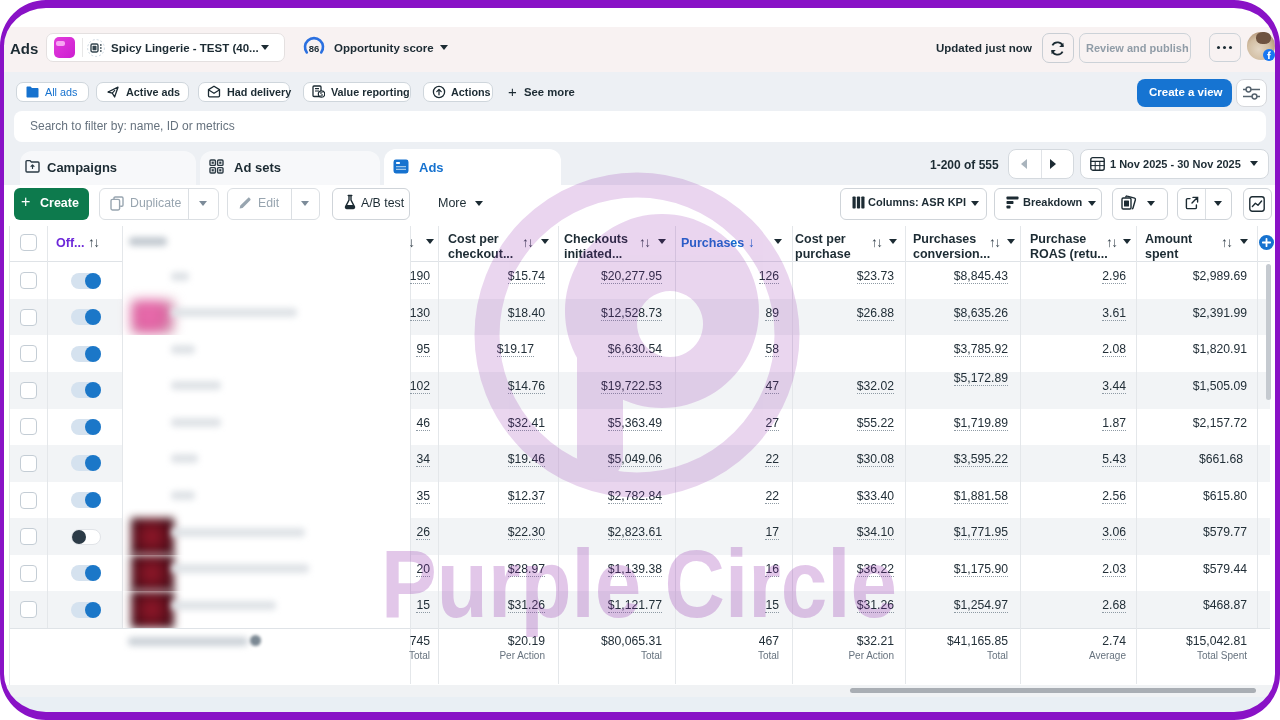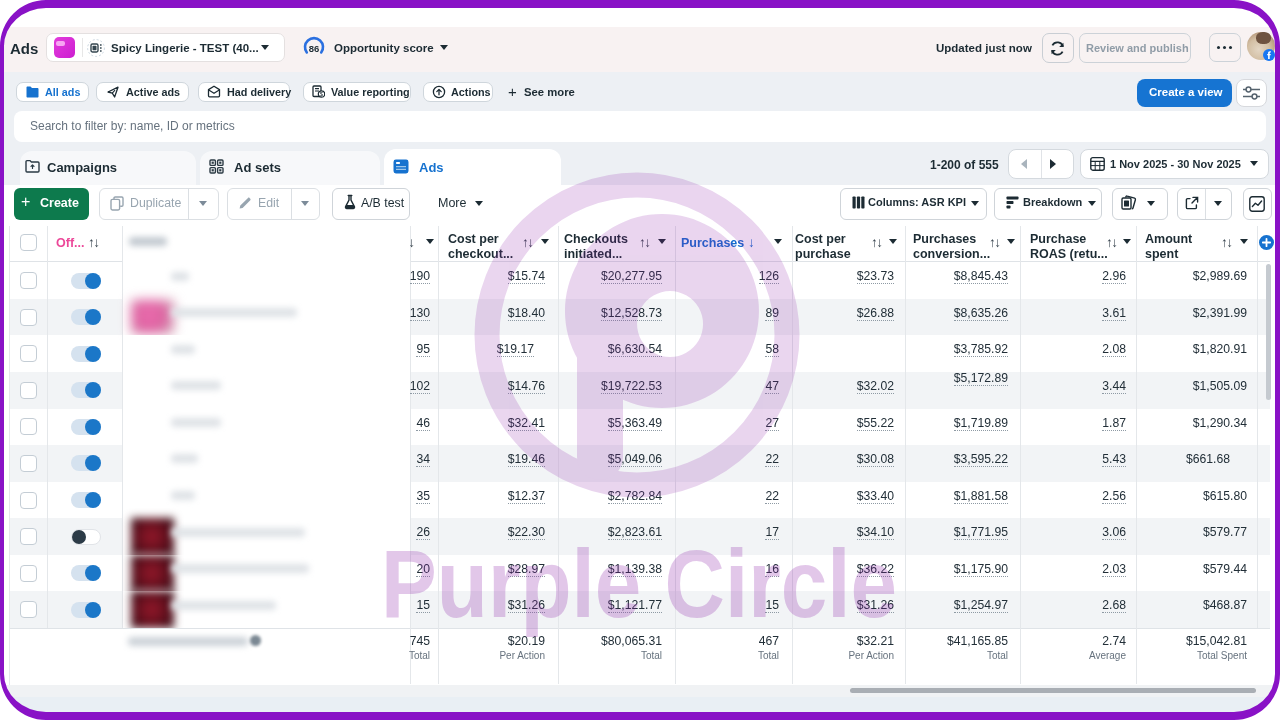--- a/index.html
+++ b/index.html
@@ -14,21 +14,21 @@
   border-radius:46px; z-index:200; pointer-events:none; }
 .btn { position:absolute; background:#fff; border:1px solid #d4d9de; border-radius:7px; }
 .txt { position:absolute; color:#1c2b33; white-space:nowrap; }
 .caret { position:absolute; width:0; height:0; border-left:4.5px solid transparent;
   border-right:4.5px solid transparent; border-top:5.5px solid #1c2b33; }
 .caret.gray { border-top-color:#7c8b99; }
 .sort { position:absolute; font-size:13.5px; color:#39454f; letter-spacing:-1.5px; font-weight:bold;}
 .vline { position:absolute; width:1px; background:#e4e7ea; }
 .cellnum { position:absolute; font-size:12.2px; color:#222f38; text-align:right; }
 .du { border-bottom:1px dotted #8e9aa4; padding-bottom:0px; }
-.hdr2 { position:absolute; font-size:12.5px; font-weight:bold; color:#ec4899; line-height:14.5px; }
+.hdr2 { position:absolute; font-size:12.5px; font-weight:bold; color:#6d28d9; line-height:14.5px; }
 .blob { position:absolute; height:9px; border-radius:4px; background:#dee2e6; filter:blur(3px); }
 </style></head><body>
 <div id="stage">
 <div id="page">
       <div id="content">
 
 <div class="abs" style="left:0;top:0;width:1280px;height:27px;background:#fff;"></div>
 <div class="abs" style="left:0;top:27px;width:1280px;height:45px;background:#f8f2f2;"></div>
 <div class="abs" style="left:0;top:72px;width:1280px;height:113px;background:#edf0f4;"></div>
 <div class="abs" style="left:0;top:185px;width:1280px;height:500px;background:#fff;"></div>
@@ -68,21 +68,21 @@
 <div class="btn" style="left:1209px;top:33px;width:32px;height:29px;background:transparent;border-color:#ccd2d8;"></div>
 <div class="abs" style="left:1217px;top:46px;width:3px;height:3px;border-radius:50%;background:#1c2b33;box-shadow:6px 0 0 #1c2b33, 12px 0 0 #1c2b33;"></div>
 <div class="abs" style="left:1247px;top:32px;width:28px;height:28px;border-radius:50%;background:radial-gradient(circle at 42% 62%, #e3d6c4 0%, #d3bfa4 45%, #b39476 78%, #8a6b52 100%);"></div>
 <div class="abs" style="left:1256px;top:32px;width:15px;height:12px;border-radius:45%;background:#6e5340;"></div>
 
 <svg class="abs" style="left:1263px;top:49px;" width="12" height="12" viewBox="0 0 12 12">
           <circle cx="6" cy="6" r="6" fill="#1877f2"></circle>
           <path d="M7.6 6.2 L6.7 6.2 L6.7 10 L5.1 10 L5.1 6.2 L4.2 6.2 L4.2 4.9 L5.1 4.9 L5.1 4.1 C5.1 3 5.7 2.3 6.9 2.3 L7.9 2.3 L7.9 3.6 L7.2 3.6 C6.8 3.6 6.7 3.8 6.7 4.2 L6.7 4.9 L7.8 4.9 Z" fill="#fff"></path>
         </svg>
 <div class="btn" style="left:16px;top:82px;width:73px;height:20px;border-color:#cfd6dc;border-radius:7px;"></div>
-<div class="txt" style="left:45px;top:86px;font-size:10.8px;font-weight:bold;color:#1672cf;">All ads</div>
+<div class="txt" style="left:45px;top:86px;font-size:10.8px;font-weight:normal;color:#1672cf;">All ads</div>
 <svg class="abs" style="left:26px;top:86px;" width="13" height="12" viewBox="0 0 13 12">
           <path d="M0.5 1.5 C0.5 0.9 1 0.5 1.5 0.5 L4.5 0.5 L6 2 L11.5 2 C12.1 2 12.5 2.5 12.5 3 L12.5 10.5 C12.5 11.1 12.1 11.5 11.5 11.5 L1.5 11.5 C1 11.5 0.5 11.1 0.5 10.5 Z" fill="#1672cf"></path>
         </svg>
 <div class="btn" style="left:96px;top:82px;width:93px;height:20px;border-color:#cfd6dc;border-radius:7px;"></div>
 <div class="txt" style="left:126px;top:86px;font-size:10.8px;font-weight:bold;color:#1c2b33;">Active ads</div>
 <svg class="abs" style="left:106px;top:85px;" width="14" height="14" viewBox="0 0 14 14">
           <path d="M2 7 L12 2.2 L8.6 12 L6.3 8.2 Z" fill="none" stroke="#1c2b33" stroke-width="1.3" stroke-linejoin="round"></path>
           <line x1="6.3" y1="8.2" x2="9" y2="5.2" stroke="#1c2b33" stroke-width="1.1"></line>
         </svg>
 <div class="btn" style="left:198px;top:82px;width:92px;height:20px;border-color:#cfd6dc;border-radius:7px;"></div>
@@ -378,21 +378,21 @@
 <div class="abs" style="left:85px;top:418.9px;width:16px;height:16px;border-radius:50%;background:#1b77c8;"></div>
 <div class="abs" style="left:123px;top:408.6px;width:287px;height:36.57px;background:#fff;"></div>
 <div class="blob" style="left:171px;top:417.9px;width:50px;"></div>
 <div class="cellnum" style="right:850px;top:415.6px;"><span class="du">46</span></div>
 <div class="cellnum" style="right:735px;top:415.6px;"><span class="du">$32.41</span></div>
 <div class="cellnum" style="right:618px;top:415.6px;"><span class="du">$5,363.49</span></div>
 <div class="cellnum" style="right:501px;top:415.6px;"><span class="du">27</span></div>
 <div class="cellnum" style="right:386px;top:415.6px;"><span class="du">$55.22</span></div>
 <div class="cellnum" style="right:272px;top:415.6px;"><span class="du">$1,719.89</span></div>
 <div class="cellnum" style="right:154px;top:415.6px;"><span class="du">1.87</span></div>
-<div class="cellnum" style="right:33px;top:415.6px;"><span>$1,290.34</span></div>
+<div class="cellnum" style="right:33px;top:415.6px;"><span>$2,157.72</span></div>
 <div class="abs" style="left:9px;top:445.1px;width:1261px;height:36.57px;background:#f2f4f6;"></div>
 <div class="vline" style="left:47px;top:445.1px;height:36.57px;"></div>
 <div class="vline" style="left:122px;top:445.1px;height:36.57px;"></div>
 <div class="vline" style="left:410px;top:445.1px;height:36.57px;"></div>
 <div class="vline" style="left:438px;top:445.1px;height:36.57px;"></div>
 <div class="vline" style="left:558px;top:445.1px;height:36.57px;"></div>
 <div class="vline" style="left:675px;top:445.1px;height:36.57px;"></div>
 <div class="vline" style="left:792px;top:445.1px;height:36.57px;"></div>
 <div class="vline" style="left:905px;top:445.1px;height:36.57px;"></div>
 <div class="vline" style="left:1020px;top:445.1px;height:36.57px;"></div>
@@ -403,21 +403,21 @@
 <div class="abs" style="left:85px;top:455.4px;width:16px;height:16px;border-radius:50%;background:#1b77c8;"></div>
 <div class="abs" style="left:123px;top:445.1px;width:287px;height:36.57px;background:#fff;"></div>
 <div class="blob" style="left:171px;top:454.4px;width:27px;"></div>
 <div class="cellnum" style="right:850px;top:452.1px;"><span class="du">34</span></div>
 <div class="cellnum" style="right:735px;top:452.1px;"><span class="du">$19.46</span></div>
 <div class="cellnum" style="right:618px;top:452.1px;"><span class="du">$5,049.06</span></div>
 <div class="cellnum" style="right:501px;top:452.1px;"><span class="du">22</span></div>
 <div class="cellnum" style="right:386px;top:452.1px;"><span class="du">$30.08</span></div>
 <div class="cellnum" style="right:272px;top:452.1px;"><span class="du">$3,595.22</span></div>
 <div class="cellnum" style="right:154px;top:452.1px;"><span class="du">5.43</span></div>
-<div class="cellnum" style="right:50px;top:452.1px;"><span>$661.68</span></div>
+<div class="cellnum" style="right:37px;top:452.1px;"><span>$661.68</span></div>
 <div class="vline" style="left:47px;top:481.7px;height:36.57px;"></div>
 <div class="vline" style="left:122px;top:481.7px;height:36.57px;"></div>
 <div class="vline" style="left:410px;top:481.7px;height:36.57px;"></div>
 <div class="vline" style="left:438px;top:481.7px;height:36.57px;"></div>
 <div class="vline" style="left:558px;top:481.7px;height:36.57px;"></div>
 <div class="vline" style="left:675px;top:481.7px;height:36.57px;"></div>
 <div class="vline" style="left:792px;top:481.7px;height:36.57px;"></div>
 <div class="vline" style="left:905px;top:481.7px;height:36.57px;"></div>
 <div class="vline" style="left:1020px;top:481.7px;height:36.57px;"></div>
 <div class="vline" style="left:1136px;top:481.7px;height:36.57px;"></div>

